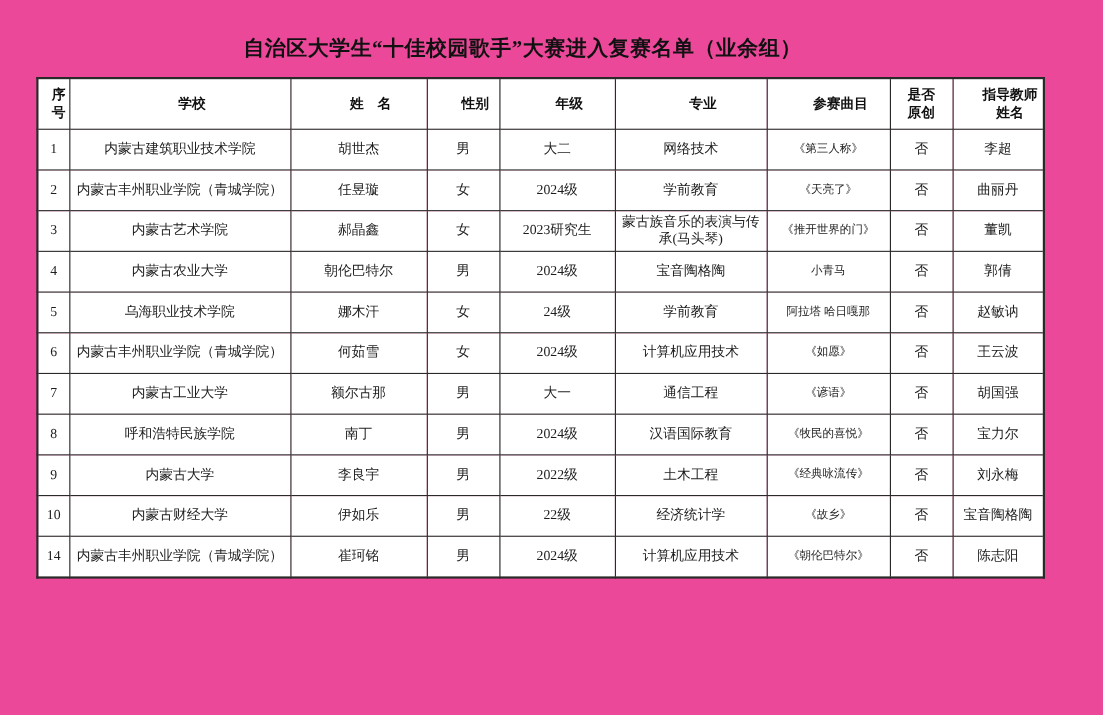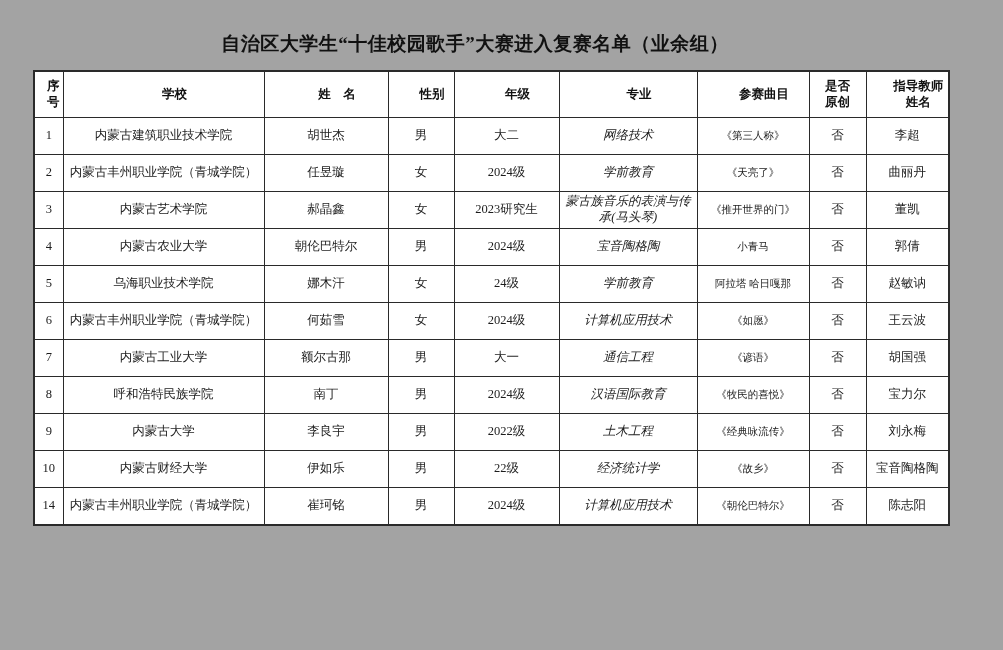--- a/index.html
+++ b/index.html
@@ -9,21 +9,21 @@
     width: 1003px;
     height: 650px;
     overflow: hidden;
     font-family: "Liberation Serif", "DejaVu Serif", serif;
     color: #1c1c1c;
   }
   .page {
     position: relative;
     width: 1003px;
     height: 650px;
-    background: #a3a3a3;
+    background: #ec4899;
   }
   .doc-title {
     margin: 0;
     padding-top: 31px;
     text-align: center;
     font-size: 19px;
     font-weight: bold;
     letter-spacing: 0.5px;
     color: #111111;
     width: 950px;
@@ -53,21 +53,21 @@
   }
   .roster td {
     font-size: 12.5px;
     height: 34px;
   }
   
   .roster th.th-wrap { padding: 3px 12px; }
   
   .roster td.c6 { font-size: 10.5px; }
   
-  .roster td.c5 { font-size: 12.5px; font-style: italic; }
+  .roster td.c5 { font-size: 12.5px; }
 </style>
 </head>
 <body>
 
 <div class="page">
 
   <h1 class="doc-title">自治区大学生“十佳校园歌手”大赛进入复赛名单（业余组）</h1>
 
   <table class="roster">
     <colgroup>

